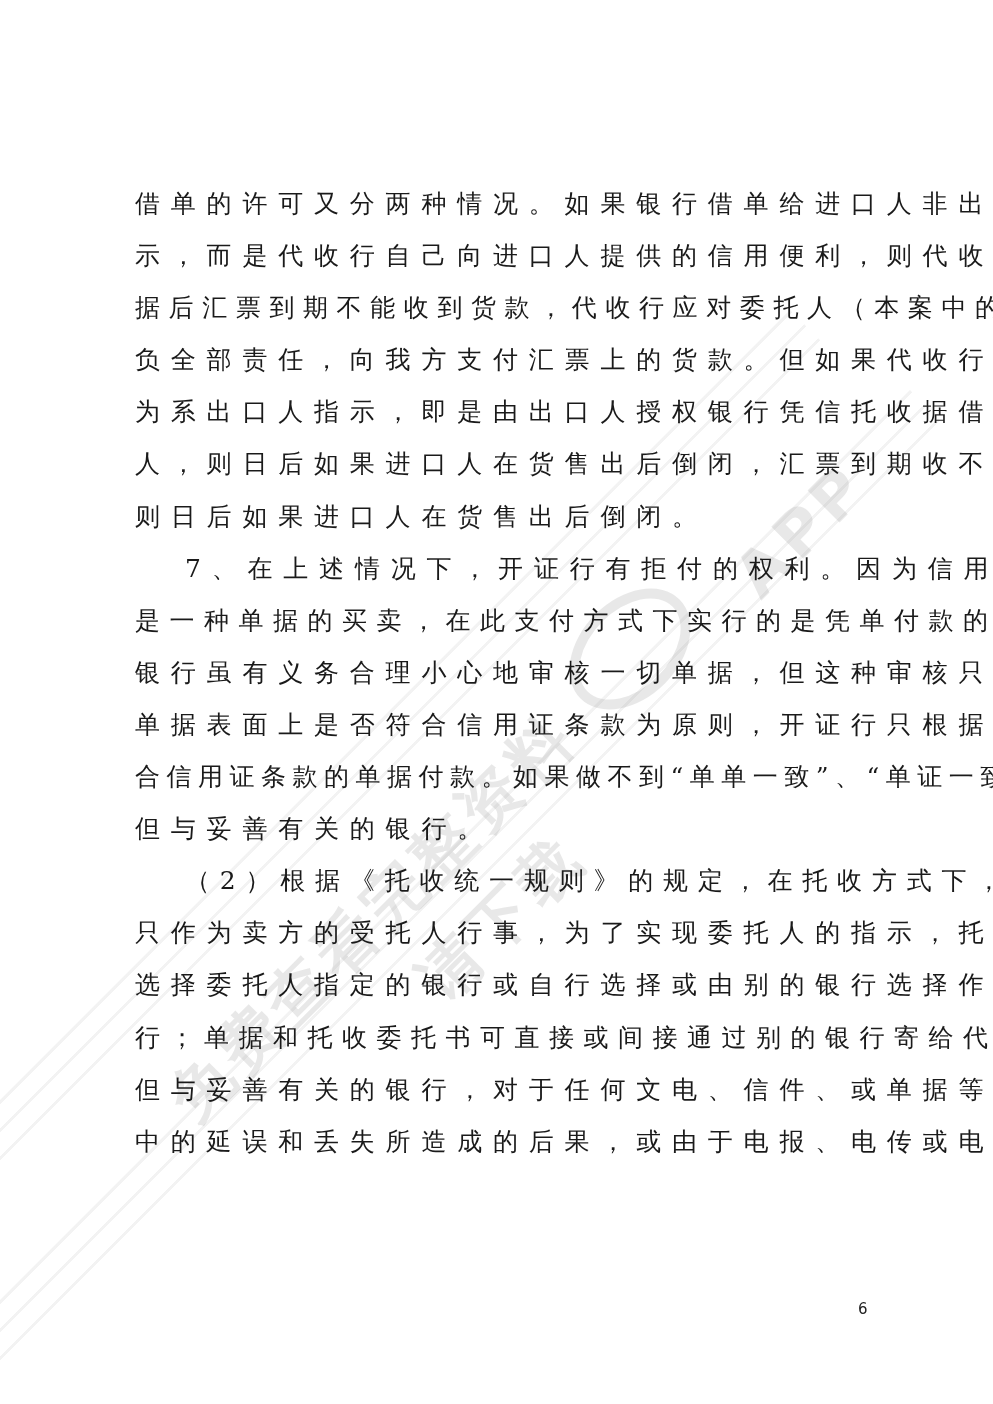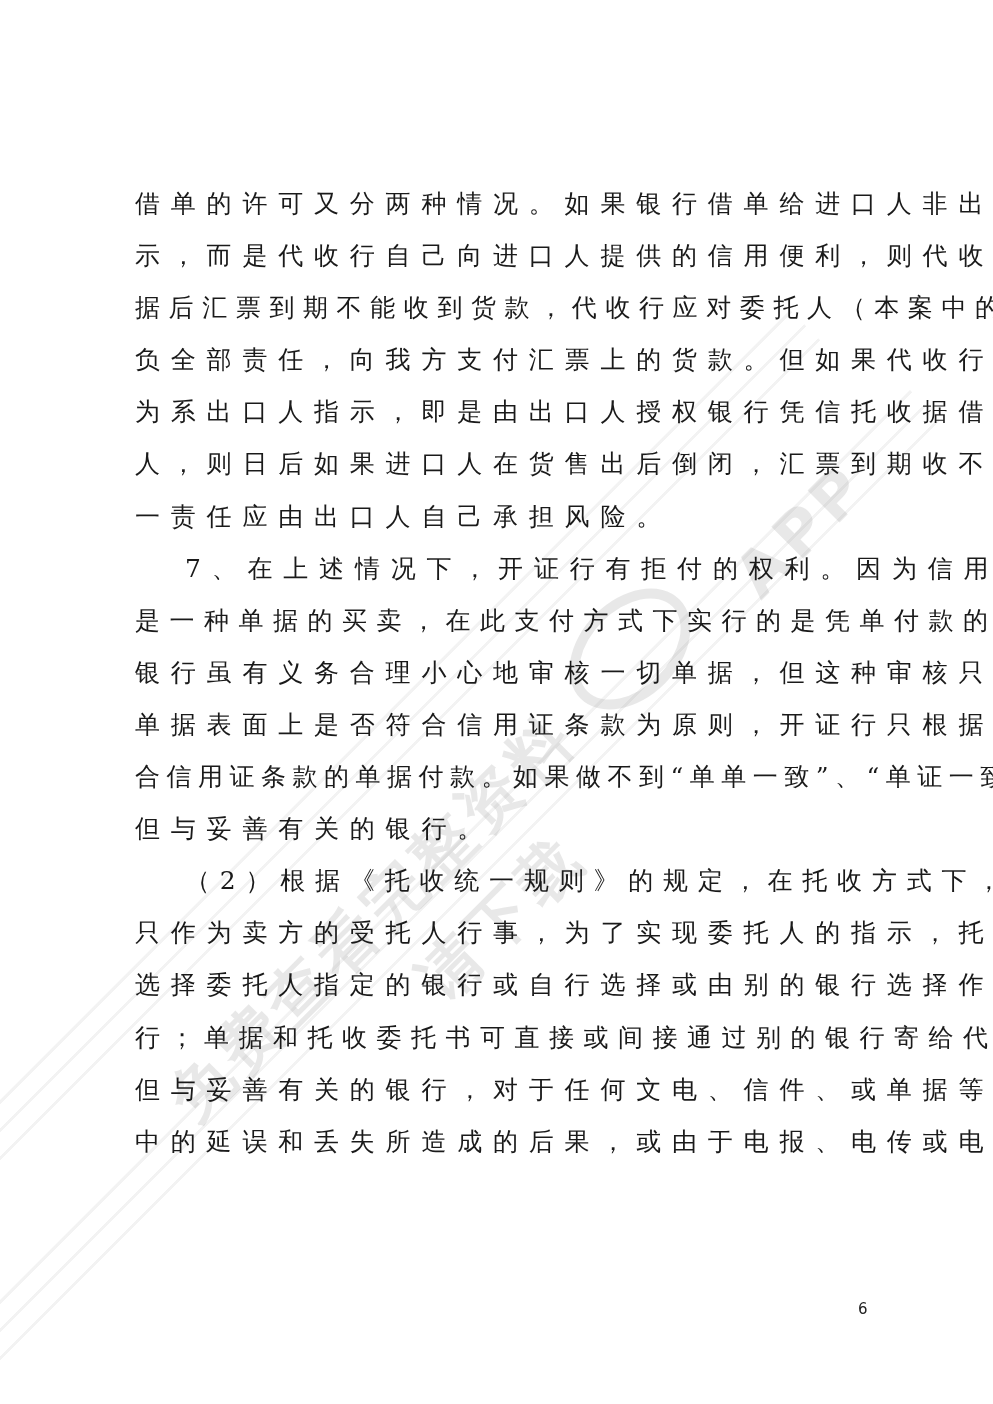--- a/index.html
+++ b/index.html
@@ -70,21 +70,21 @@
     <div class="wm-text" style="left:720px; top:560px;">APP</div>
   </div>
 
   <div class="body-text">
     <span class="line">借单的许可又分两种情况。如果银行借单给进口人非出口人的指</span>
     <span class="line">示，而是代收行自己向进口人提供的信用便利，则代收行借出单</span>
     <span class="line" style="letter-spacing:8.6px;">据后汇票到期不能收到货款，代收行应对委托人（本案中的我方）</span>
     <span class="line">负全部责任，向我方支付汇票上的货款。但如果代收行的借单行</span>
     <span class="line">为系出口人指示，即是由出口人授权银行凭信托收据借给进口</span>
     <span class="line">人，则日后如果进口人在货售出后倒闭，汇票到期收不到货款这</span>
-    <span class="line">一责任应由出口人自己承担风险。</span>
+    <span class="line">则日后如果进口人在货售出后倒闭。</span>
     <span class="line indent">7、在上述情况下，开证行有拒付的权利。因为信用证支付</span>
     <span class="line" style="letter-spacing:9.5px;">是一种单据的买卖，在此支付方式下实行的是凭单付款的原则。</span>
     <span class="line">银行虽有义务合理小心地审核一切单据，但这种审核只是以确定</span>
     <span class="line">单据表面上是否符合信用证条款为原则，开证行只根据表面上符</span>
     <span class="line" style="letter-spacing:6.5px;">合信用证条款的单据付款。如果做不到“单单一致”、“单证一致”</span>
     <span class="line">但与妥善有关的银行。</span>
     <span class="line indent" style="letter-spacing:9.8px;">（2）根据《托收统一规则》的规定，在托收方式下，银行</span>
     <span class="line">只作为卖方的受托人行事，为了实现委托人的指示，托收银行可</span>
     <span class="line">选择委托人指定的银行或自行选择或由别的银行选择作为代收</span>
     <span class="line" style="letter-spacing:9.5px;">行；单据和托收委托书可直接或间接通过别的银行寄给代收行。</span>

